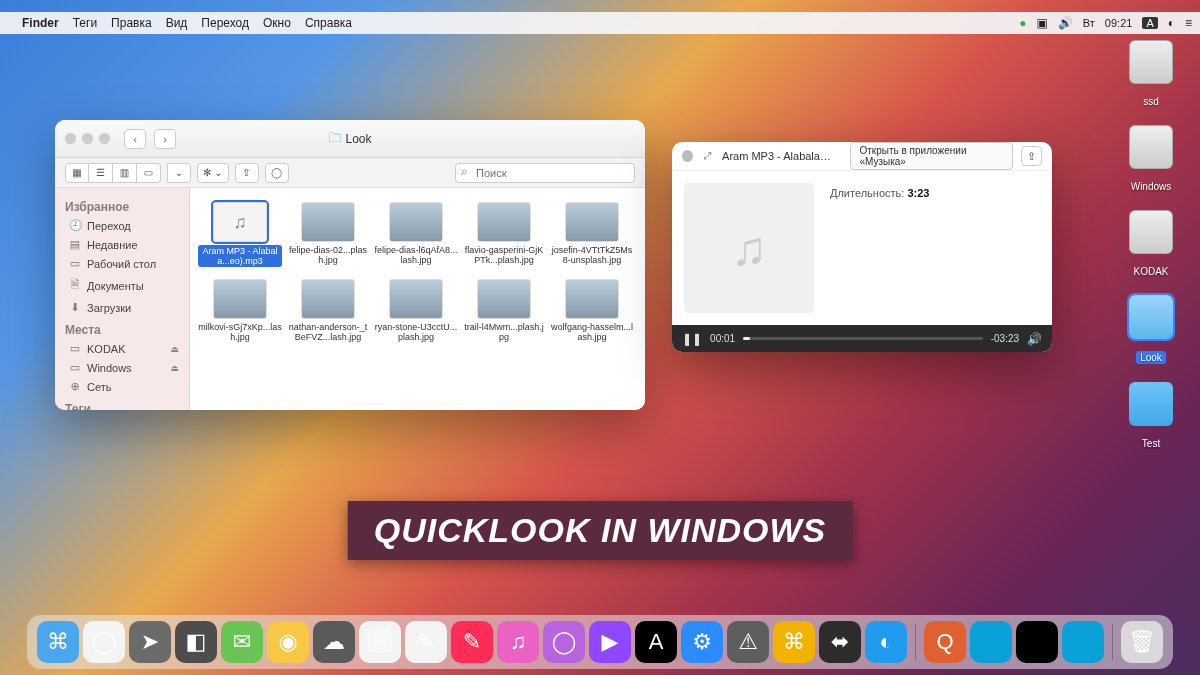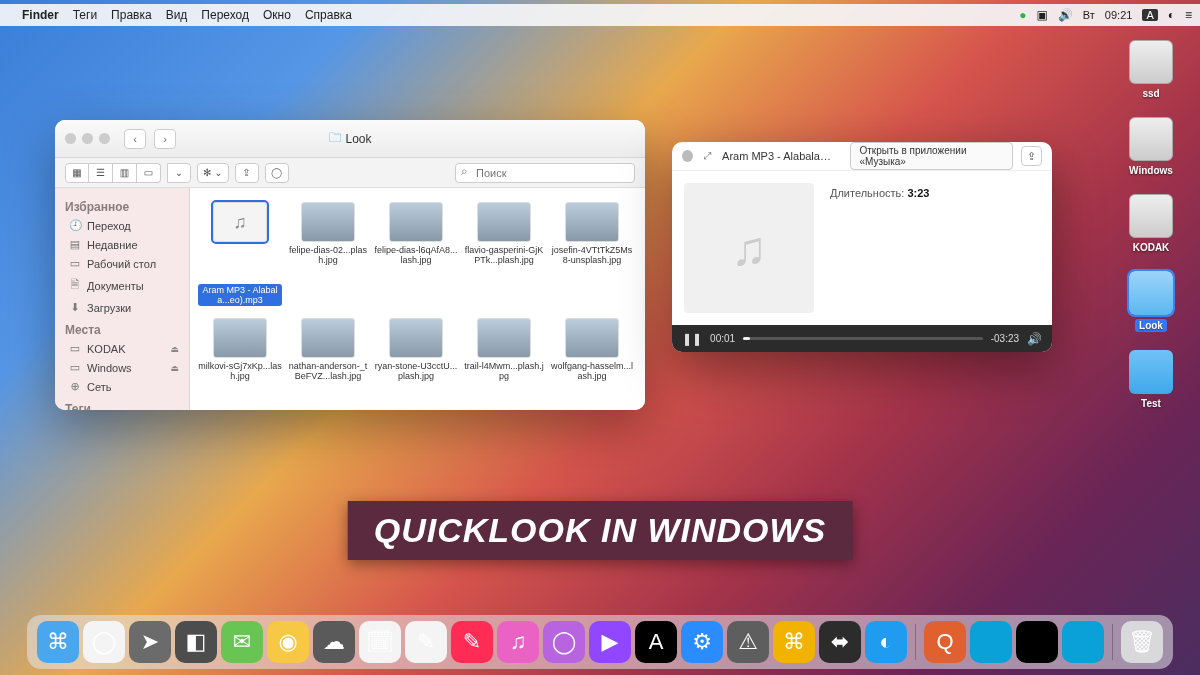--- a/index.html
+++ b/index.html
@@ -1,28 +1,28 @@
 <!DOCTYPE html>
 <html><head>
 <meta charset="utf-8">
 <style>
 * { margin: 0; padding: 0; box-sizing: border-box; font-family: -apple-system, "Helvetica Neue", Arial, sans-serif; }
 body { width: 1200px; height: 675px; overflow: hidden; position: relative; background: linear-gradient(135deg, #3b7ed8 0%, #5596e6 20%, #e8a84d 40%, #d6554c 55%, #a3334a 70%, #6a2556 85%, #4b2d60 100%); }
 
 
-.menubar { position: absolute; top: 4px; left: 0; right: 0; height: 22px; background: rgba(245,245,247,0.92); display: flex; align-items: center; padding: 0 8px; font-size: 12px; color: #222; justify-content: space-between; }
+.menubar { position: absolute; top: 12px; left: 0; right: 0; height: 22px; background: rgba(245,245,247,0.92); display: flex; align-items: center; padding: 0 8px; font-size: 12px; color: #222; justify-content: space-between; }
 .menubar-left { display: flex; align-items: center; gap: 14px; }
 .menubar-left .apple { font-size: 14px; }
 .menubar-left .app { font-weight: 600; }
 .menubar-right { display: flex; align-items: center; gap: 10px; font-size: 11px; }
 .menubar-right .icon { font-size: 12px; }
 
 
 .desktop-icons { position: absolute; top: 40px; right: 14px; display: flex; flex-direction: column; gap: 18px; align-items: center; }
-.desk-item { width: 70px; display: flex; flex-direction: column; align-items: center; gap: 4px; color: #fff; font-size: 10px; text-align: center; text-shadow: 0 1px 2px rgba(0,0,0,0.6); font-weight: bold; }
+.desk-item { width: 70px; display: flex; flex-direction: column; align-items: center; gap: 12px; color: #fff; font-size: 10px; text-align: center; text-shadow: 0 1px 2px rgba(0,0,0,0.6); }
 .desk-item .ic { width: 44px; height: 44px; border-radius: 6px; display: flex; align-items: center; justify-content: center; font-size: 26px; }
 .disk { background: linear-gradient(#eee,#ccc); border: 1px solid #aaa; }
 .folder { background: linear-gradient(#6fc3f7,#3fa8ea); }
 .zip { background: linear-gradient(#eee,#ddd); }
 .desk-item.selected .ic { outline: 2px solid #3b82f6; background: linear-gradient(#9dd4fb,#5cb7ef); }
 .desk-item.selected span { background: #3478f6; padding: 1px 4px; border-radius: 3px; }
 
 
 .finder { position: absolute; top: 120px; left: 55px; width: 590px; height: 290px; background: #fff; border-radius: 10px; box-shadow: 0 18px 50px rgba(0,0,0,0.35); display: flex; flex-direction: column; overflow: hidden; }
 .titlebar { height: 38px; background: linear-gradient(#fafafa,#ececec); border-bottom: 1px solid #d7d7d7; display: flex; align-items: center; padding: 0 10px; gap: 8px; }
@@ -48,21 +48,21 @@
 .sb-section { padding: 2px 10px; color: #8a7b7c; font-size: 12px; font-weight: 600; margin-top: 4px; }
 .sb-item { padding: 3px 10px 3px 14px; color: #444; display: flex; align-items: center; gap: 6px; cursor: default; }
 .sb-item .sic { font-size: 11px; color: #7a7a7a; width: 12px; text-align: center; }
 .sb-item .eject { margin-left: auto; font-size: 9px; color: #888; }
 
 .files { flex: 1; padding: 10px 6px; display: flex; flex-wrap: wrap; align-content: flex-start; gap: 4px 0; overflow: auto; background: #fff; }
 .file { width: 88px; display: flex; flex-direction: column; align-items: center; gap: 3px; font-size: 9px; color: #333; text-align: center; padding: 4px 2px; }
 .file .thumb { width: 54px; height: 40px; border: 1px solid #ddd; border-radius: 3px; background: linear-gradient(#bcd, #89a); display: flex; align-items: center; justify-content: center; color: #888; font-size: 18px; }
 .file.mp3 .thumb { background: #f4f4f4; }
 .file .fname { line-height: 1.15; word-break: break-all; max-height: 22px; overflow: hidden; }
-.file.selected .fname { background: #2f6fe0; color: #fff; border-radius: 3px; padding: 1px 2px; margin-top: 39px; }
+.file.selected .fname { background: #2f6fe0; color: #fff; border-radius: 3px; padding: 1px 2px; }
 .file.selected .thumb { outline: 2px solid #2f6fe0; }
 
 
 .ql { position: absolute; top: 142px; left: 672px; width: 380px; height: 210px; background: #fff; border-radius: 10px; box-shadow: 0 18px 50px rgba(0,0,0,0.4); display: flex; flex-direction: column; overflow: hidden; }
 .ql-head { height: 30px; display: flex; align-items: center; gap: 8px; padding: 0 10px; border-bottom: 1px solid #eee; font-size: 11px; }
 .ql-close { width: 12px; height: 12px; border-radius: 50%; background: #bbb; }
 .ql-full { width: 14px; height: 14px; display: flex; align-items: center; justify-content: center; font-size: 10px; color: #666; }
 .ql-title { color: #333; flex-shrink: 1; overflow: hidden; text-overflow: ellipsis; white-space: nowrap; }
 .ql-open { border: 1px solid #ccc; border-radius: 4px; padding: 2px 8px; font-size: 10px; background: #fafafa; color: #333; }
 .ql-share { width: 22px; height: 20px; border: 1px solid #ccc; border-radius: 4px; display: flex; align-items: center; justify-content: center; font-size: 11px; color: #555; }

